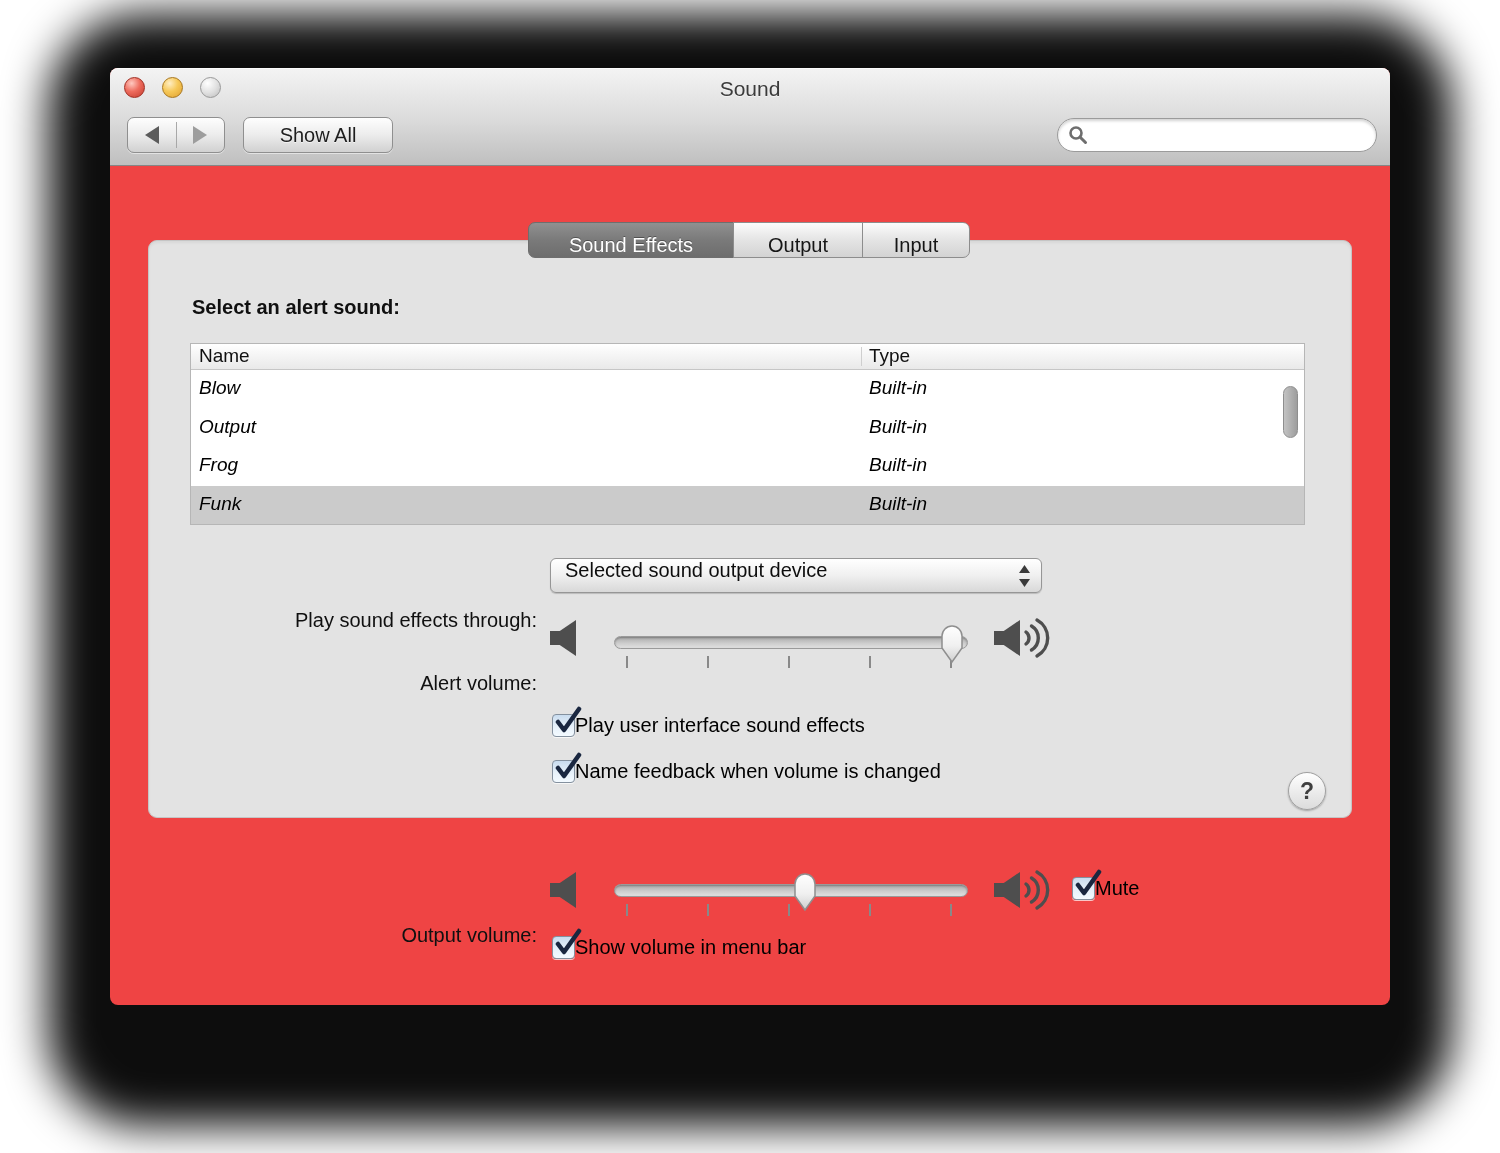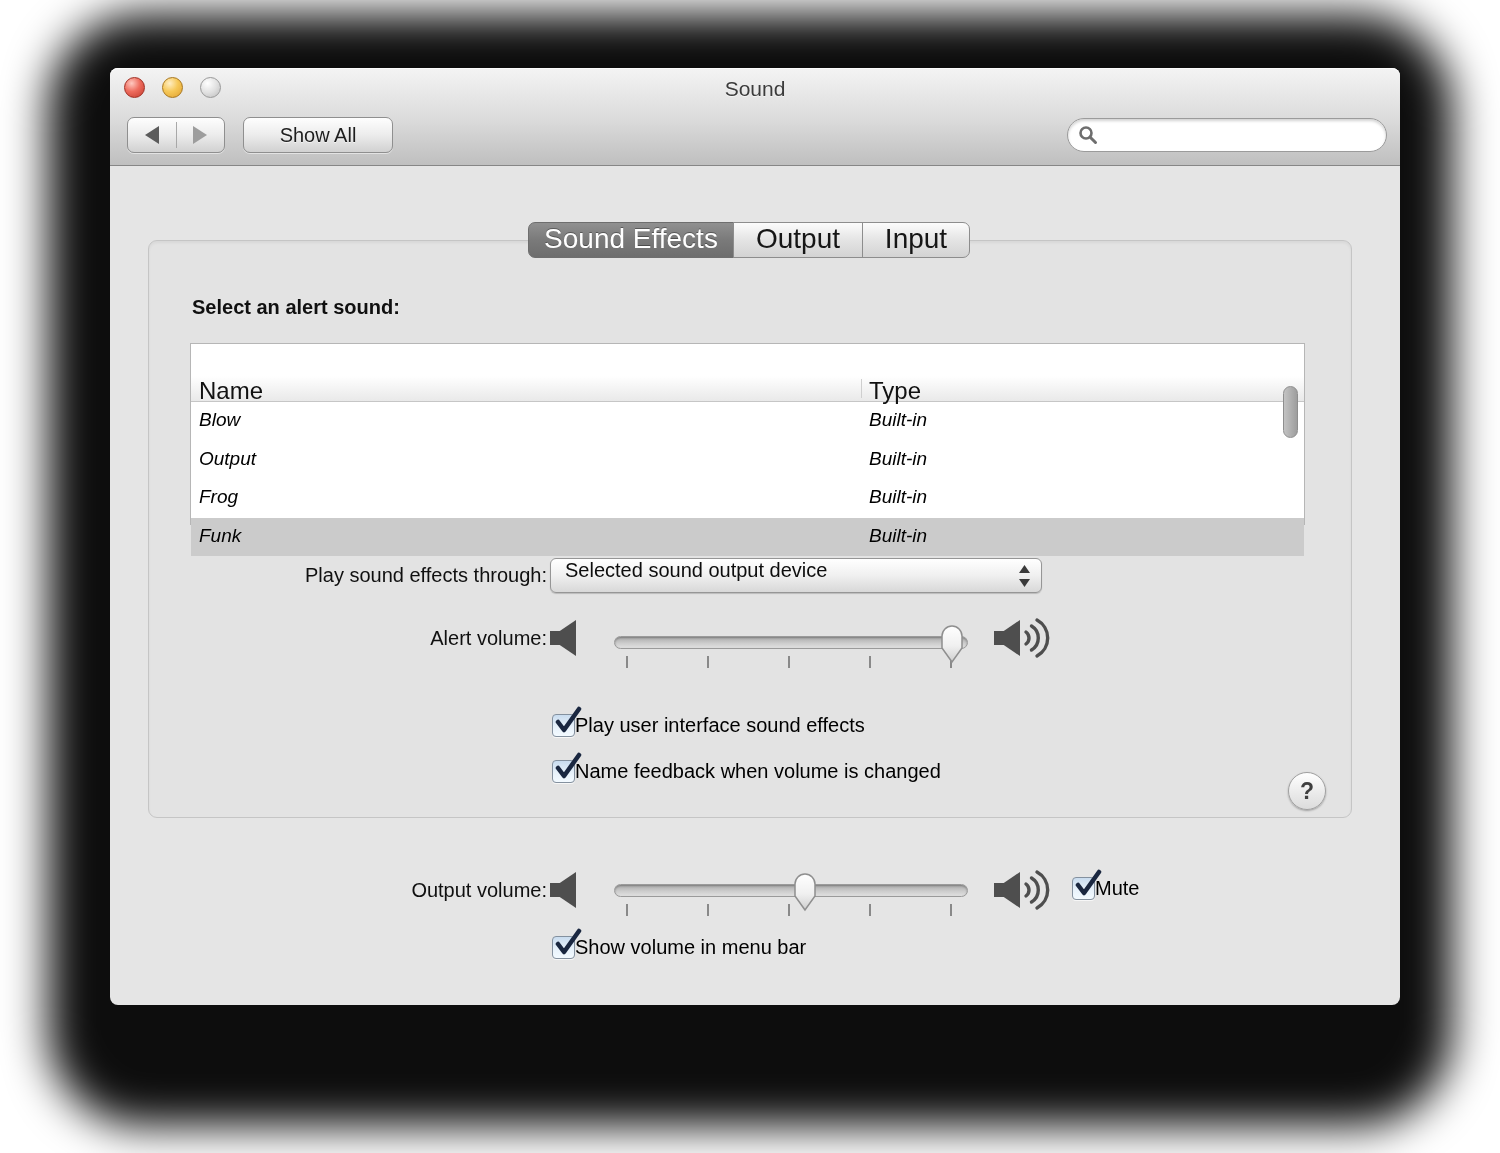--- a/index.html
+++ b/index.html
@@ -7,21 +7,21 @@
     width:1500px;height:1153px;position:relative;overflow:hidden;
     background:#ffffff;
     font-family:"Liberation Sans", sans-serif;
   }
   .shadow-blob{
     position:absolute;left:48px;top:14px;width:1404px;height:1112px;
     background:rgba(0,0,0,0.95);border-radius:95px;filter:blur(22px);
   }
   .window{
     position:absolute;left:110px;top:68px;width:1280px;height:937px;
-    border-radius:8px;background:#e5e5e5;padding-left:10px;
+    border-radius:8px;background:#ef4444;
   }
   
   .titlebar{
     position:absolute;top:0;left:0;right:0;height:97px;
     border-radius:8px 8px 0 0;
     background:linear-gradient(#f4f4f4,#dadada 55%,#bfbfbf);
     border-bottom:1px solid #868686;
     box-shadow:inset 0 1px 0 rgba(255,255,255,.7);
   }
   .traffic{position:absolute;top:9px;width:21px;height:21px;border-radius:50%;box-sizing:border-box;}
@@ -57,55 +57,55 @@
   }
   
   .group-box{
     position:absolute;left:38px;top:172px;width:1204px;height:578px;
     background:#e3e3e3;border:1px solid #c5c5c5;border-radius:9px;
     box-shadow:inset 0 2px 3px rgba(0,0,0,.05);box-sizing:border-box;
   }
   .tabs{position:absolute;left:418px;top:154px;height:36px;display:flex;z-index:3;}
   .tab{
     height:36px;box-sizing:border-box;border:1px solid #8d8d8d;
-    display:flex;align-items:flex-start;justify-content:center;
-    font-size:28px;color:#161616;
+    display:flex;align-items:flex-end;justify-content:center;
+    font-size:20px;color:#161616;
     background:linear-gradient(#fcfcfc,#e4e4e4 50%,#d3d3d3);
     margin-left:-1px;cursor:default;
   }
   .tab:first-child{margin-left:0;border-radius:7px 0 0 7px;}
   .tab:last-child{border-radius:0 7px 7px 0;}
   .tab.selected{
     background:linear-gradient(#909090,#7a7a7a 50%,#6d6d6d);
     color:#fff;text-shadow:0 -1px 0 rgba(0,0,0,.35);border-color:#6e6e6e;
   }
   .tab-se{width:206px;} .tab-out{width:130px;} .tab-in{width:108px;}
   
   .alert-heading{position:absolute;left:82px;top:228px;font-size:20px;font-weight:bold;color:#101010;}
   .sound-table{
     position:absolute;left:80px;top:275px;width:1115px;height:182px;
     border:1px solid #b6b6b6;background:#fff;box-sizing:border-box;
   }
   .table-header{
     position:relative;height:25px;background:linear-gradient(#ffffff,#e9e9e9);
-    border-bottom:1px solid #c6c6c6;font-size:24px;color:#111;margin-top:32px;
+    border-bottom:1px solid #c6c6c6;font-size:19px;color:#111;
   }
   .th-name{position:absolute;left:8px;top:1px;}
   .th-type{position:absolute;left:678px;top:1px;}
   .col-divider{position:absolute;left:670px;top:3px;bottom:3px;width:1px;background:#cfcfcf;}
   .table-row{position:relative;height:38.5px;font-size:19px;color:#000;font-style:italic;}
   .table-row.selected{background:#cbcbcb;}
   .row-name{position:absolute;left:8px;top:7px;}
   .row-type{position:absolute;left:678px;top:7px;}
   .scroll-thumb{
     position:absolute;right:6px;top:42px;width:15px;height:52px;border-radius:8px;
     background:linear-gradient(90deg,#c3c3c3,#9d9d9d);border:1px solid #8e8e8e;box-sizing:border-box;
   }
   
-  .form-label{position:absolute;right:853px;font-size:20px;color:#101010;white-space:nowrap;}
+  .form-label{position:absolute;right:853px;font-size:20px;color:#101010;white-space:nowrap;margin-top:45px;}
   .popup{
     position:absolute;left:440px;top:490px;width:492px;height:35px;
     border:1px solid #969696;border-radius:6px;
     background:linear-gradient(#ffffff,#f0f0f0 50%,#d8d8d8);
     box-shadow:0 1px 1px rgba(0,0,0,.18);
     display:flex;padding:0 10px 0 14px;box-sizing:border-box;
     font-size:20px;color:#0d0d0d;cursor:default;
   }
   .popup-arrows{margin-left:auto;display:flex;align-items:center;}
   

